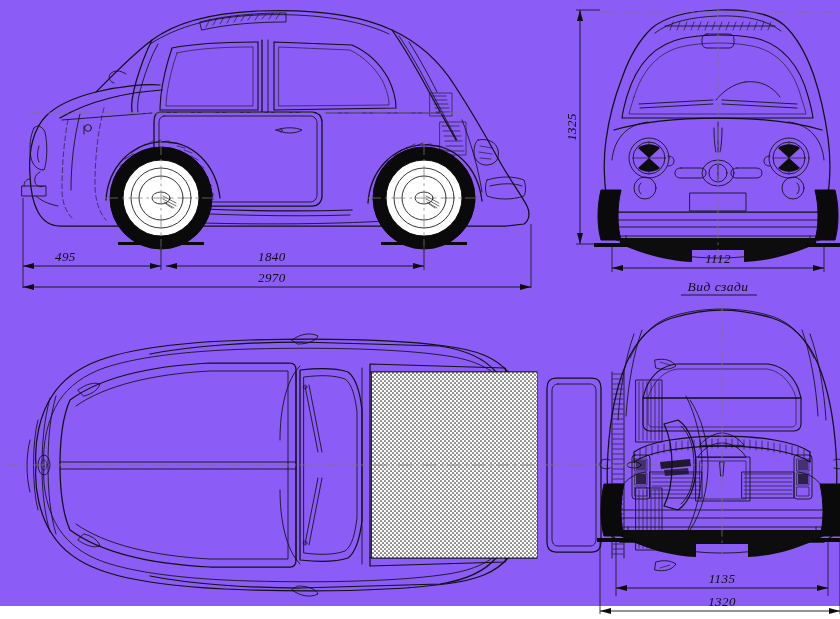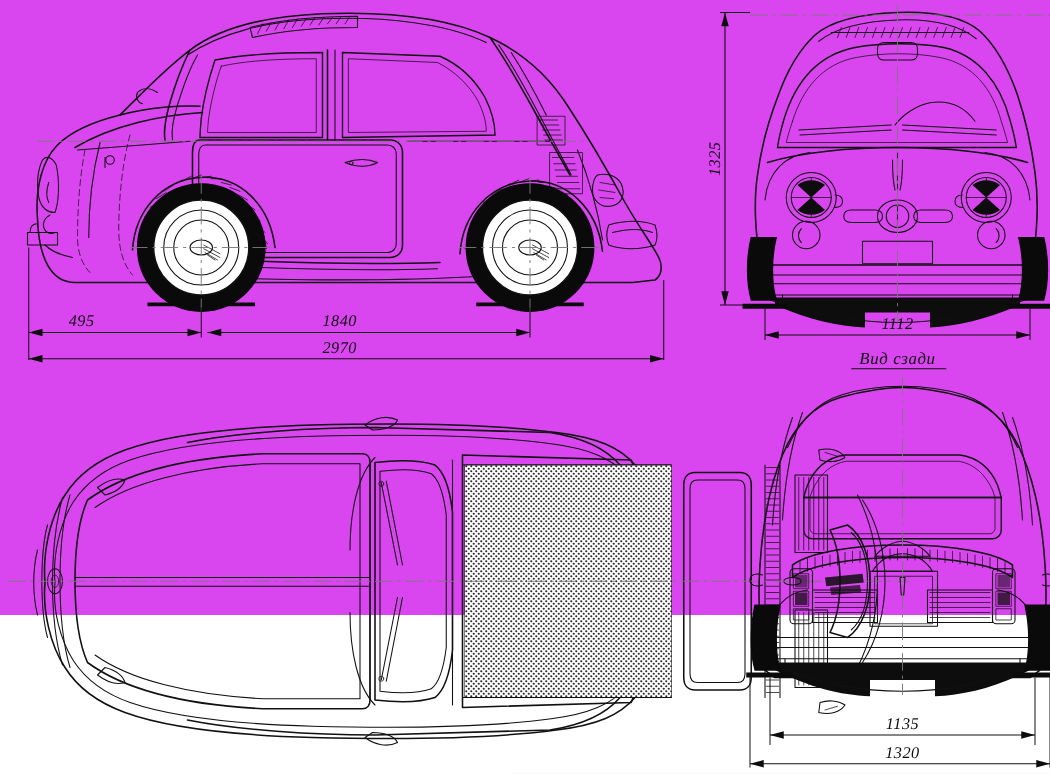--- a/index.html
+++ b/index.html
@@ -2,21 +2,21 @@
 <html><head>
 <meta charset="utf-8">
 <title>Car Blueprint</title>
 <style>
   html,body{margin:0;padding:0;background:#ffffff;}
   body{
     width:840px;height:619px;overflow:hidden;
     font-family:"Liberation Sans", sans-serif;
     color:#111;
   }
-  #sheet{position:relative;width:840px;height:492px;background:#d946ef;}
+  #sheet{position:relative;width:840px;height:606px;background:#8b5cf6;}
   #sheet svg{display:block;position:absolute;top:0;left:0;}
   .dimtext{
     font-family:"Liberation Serif", serif;
     font-style:italic;
     font-size:13px;
     fill:#0d0d0d;
     letter-spacing:0.4px;
   }
   .viewlabel{
     font-family:"Liberation Serif", serif;

